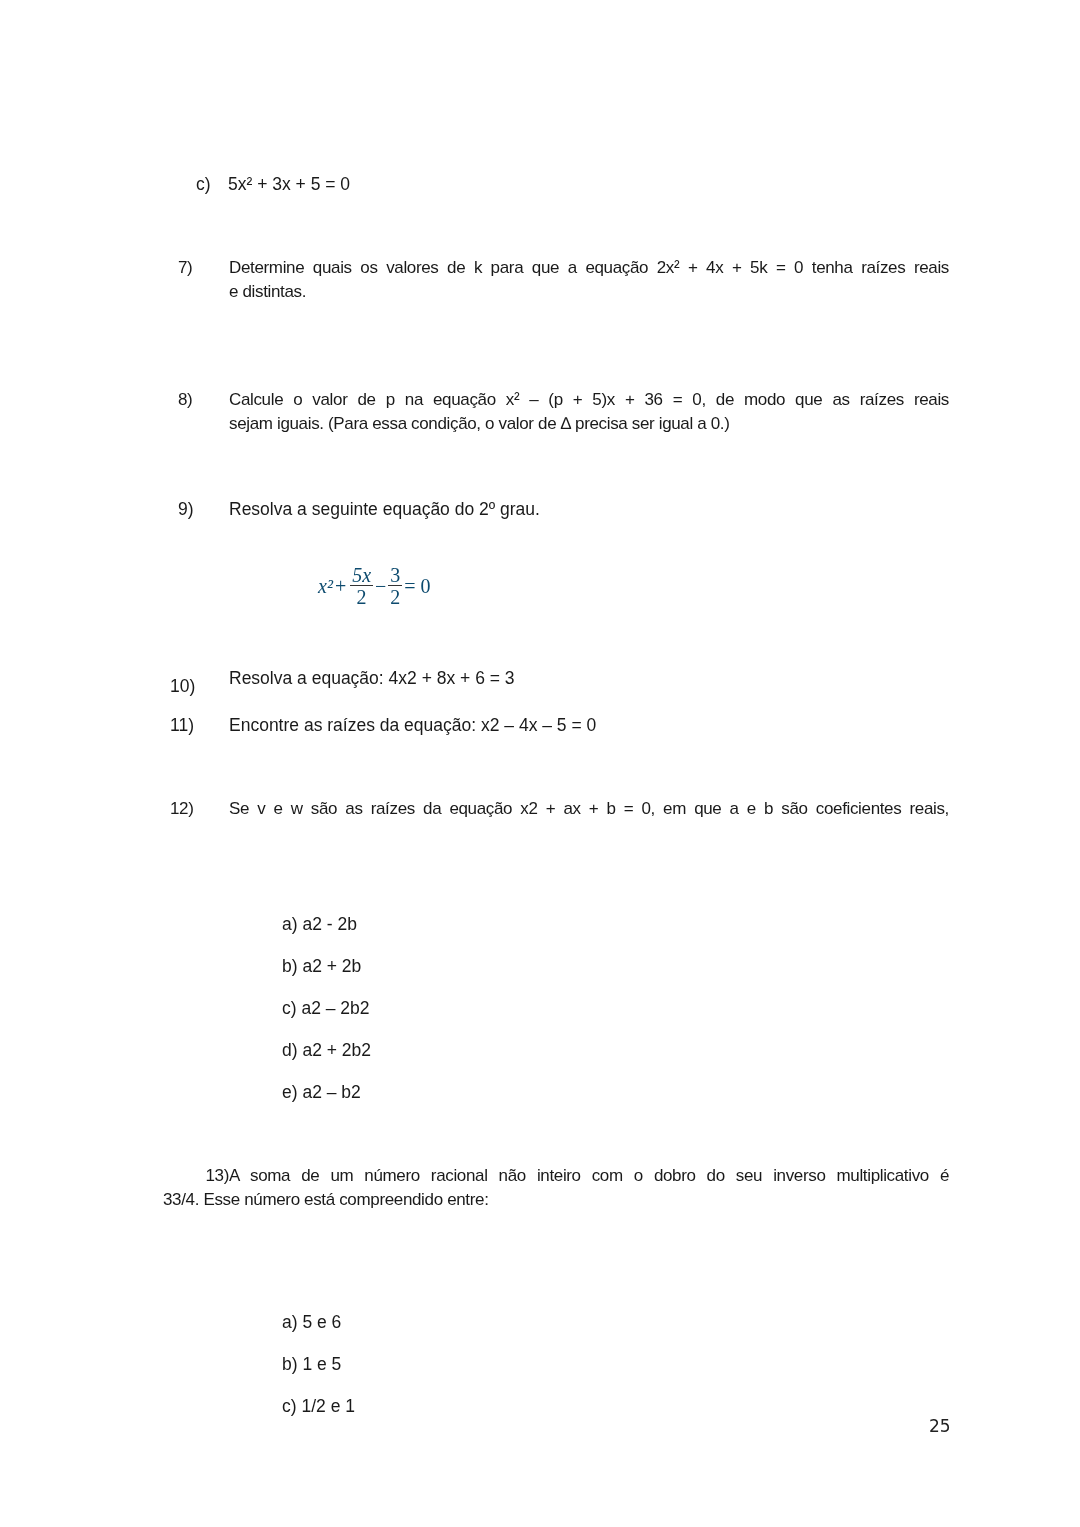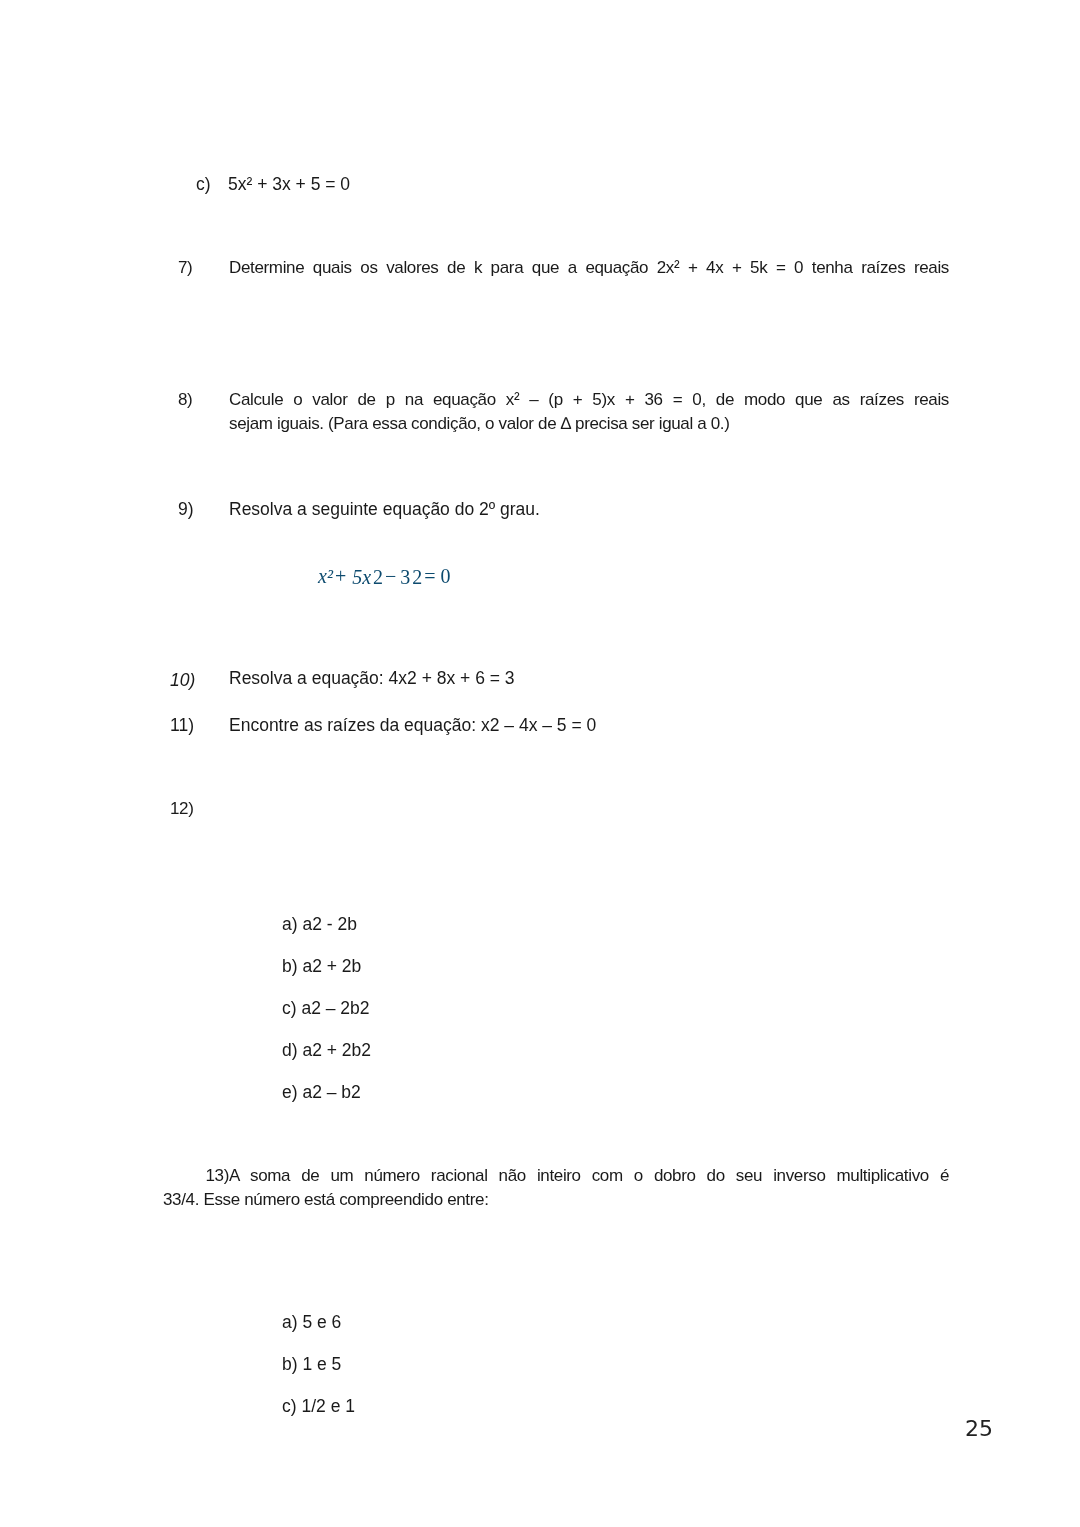--- a/index.html
+++ b/index.html
@@ -10,37 +10,38 @@
     .abs { position: absolute; }
     .txt { font-size: 17.5px; line-height: 24px; white-space: nowrap; }
     .narrow { font-family: "Liberation Sans", sans-serif; font-size: 17px; letter-spacing: -0.35px; }
     .num { position: absolute; }
     .just { text-align: justify; text-align-last: justify; white-space: normal; }
     .formula {
       font-family: "Liberation Serif", serif; font-size: 20px; color: #0c4a6e;
       display: flex; align-items: center;
     }
     .formula .it { font-style: italic; }
-    .frac { display: inline-flex; flex-direction: row; align-items: center; margin: 0 2px; }
+    .frac { display: inline-flex; flex-direction: column; align-items: center; margin: 0 2px; }
     .frac .n { line-height: 20px; padding: 0 2px; }
     .frac .bar { width: 100%; border-top: 1px solid #333; }
     .frac .d { line-height: 22px; }
-    .page-num { font-family: "DejaVu Sans", sans-serif; font-size: 22px; color: #222; margin-left: 36px; }
+    .page-num { font-family: "DejaVu Sans", sans-serif; font-size: 17px; color: #222; }
   </style>
 </head>
 <body>
 
 <div class="abs txt" style="left:196px; top:172px;">
   <span>c)</span>
   <span style="position:absolute; left:32px;">5x² + 3x + 5 = 0</span>
 </div>
 
 <div class="abs" style="left:178px; top:256px; width:771px;">
   <span class="txt narrow num" style="left:0; top:0;">7)</span>
   <div class="txt narrow just" style="margin-left:51px;">Determine quais os valores de k para que a equação 2x² + 4x + 5k = 0 tenha raízes reais</div>
+  <div class="txt narrow" style="margin-left:51px;">e distintas.</div>
 </div>
 
 <div class="abs" style="left:178px; top:388px; width:771px;">
   <span class="txt narrow num" style="left:0; top:0;">8)</span>
   <div class="txt narrow just" style="margin-left:51px;">Calcule o valor de p na equação x² – (p + 5)x + 36 = 0, de modo que as raízes reais</div>
   <div class="txt narrow" style="margin-left:51px;">sejam iguais. (Para essa condição, o valor de ∆ precisa ser igual a 0.)</div>
 </div>
 
 <div class="abs" style="left:178px; top:497px; width:771px;">
   <span class="txt num" style="left:0; top:0;">9)</span>
@@ -57,31 +58,32 @@
   <span>−</span>
   <span class="frac">
     <span class="n">3</span>
     <span class="bar"></span>
     <span class="d">2</span>
   </span>
   <span>= 0</span>
 </div>
 
 <div class="abs" style="left:170px; top:666px; width:780px;">
-  <span class="txt num" style="left:0; top:2px;font-style:italic;">10)</span>
+  <span class="txt num" style="left:0; top:8px;">10)</span>
   <div class="txt" style="margin-left:59px;">Resolva a equação: 4x2 + 8x + 6 = 3</div>
 </div>
 
 <div class="abs" style="left:170px; top:713px; width:780px;">
   <span class="txt num" style="left:0; top:0;">11)</span>
   <div class="txt" style="margin-left:59px;">Encontre as raízes da equação: x2 – 4x – 5 = 0</div>
 </div>
 
 <div class="abs" style="left:170px; top:797px; width:779px;">
   <span class="txt narrow num" style="left:0; top:0;">12)</span>
+  <div class="txt narrow just" style="margin-left:59px;">Se v e w são as raízes da equação x2 + ax + b = 0, em que a e b são coeficientes reais,</div>
 </div>
 <div class="abs" style="left:282px; top:912px;">
   <div class="txt" style="height:42px;">a) a2 - 2b</div>
   <div class="txt" style="height:42px;">b) a2 + 2b</div>
   <div class="txt" style="height:42px;">c) a2 – 2b2</div>
   <div class="txt" style="height:42px;">d) a2 + 2b2</div>
   <div class="txt" style="height:42px;">e) a2 – b2</div>
 </div>
 
 <div class="abs" style="left:163px; top:1164px; width:786px;">

